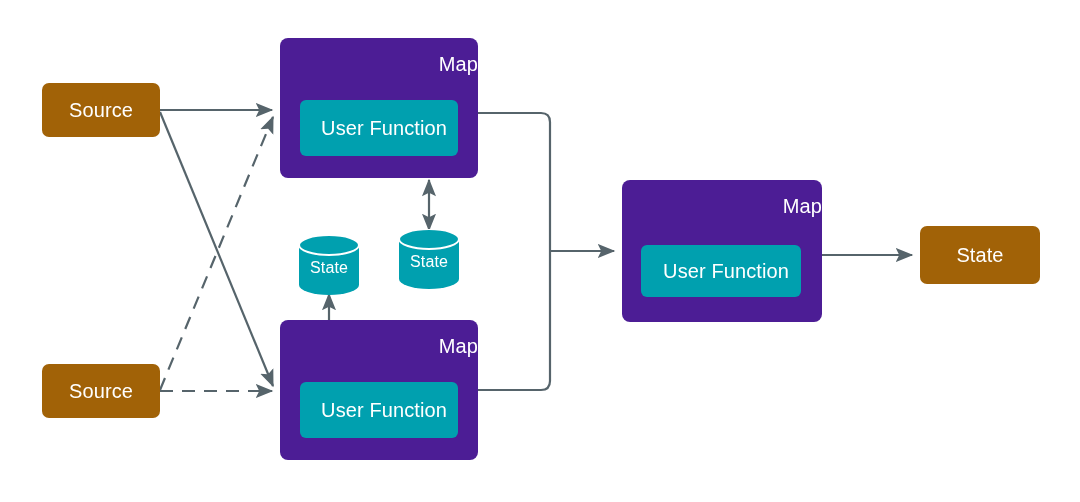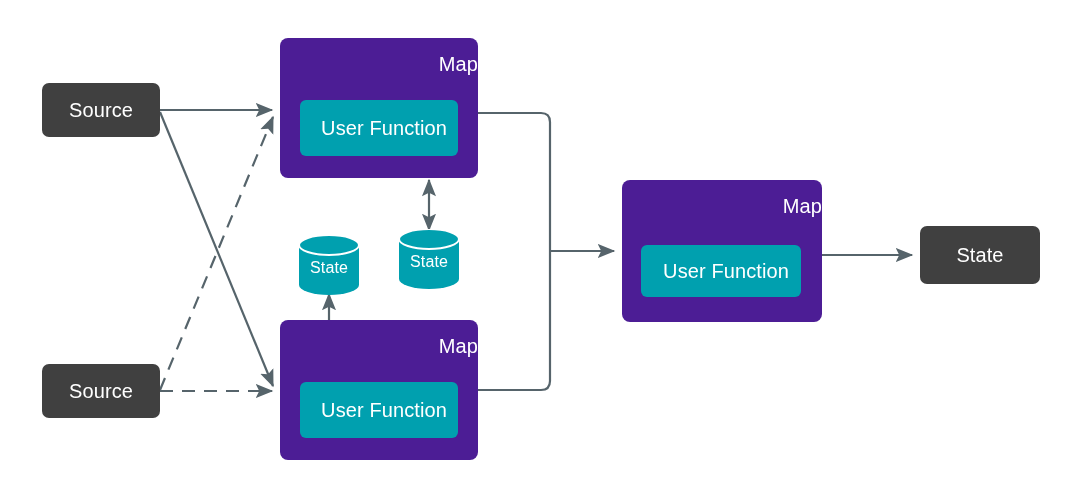--- a/index.html
+++ b/index.html
@@ -27,21 +27,21 @@
     pointer-events: none;
   }
   .node {
     position: absolute;
     box-sizing: border-box;
     display: flex;
     color: #ffffff;
     user-select: none;
   }
   .node-endpoint {
-    background: #404040;
+    background: #a16207;
     border-radius: 7px;
     align-items: center;
     justify-content: center;
     font-size: 20px;
     letter-spacing: 0.1px;
   }
   .node-operator {
     background: #4c1d95;
     border-radius: 8px;
     flex-direction: column;

